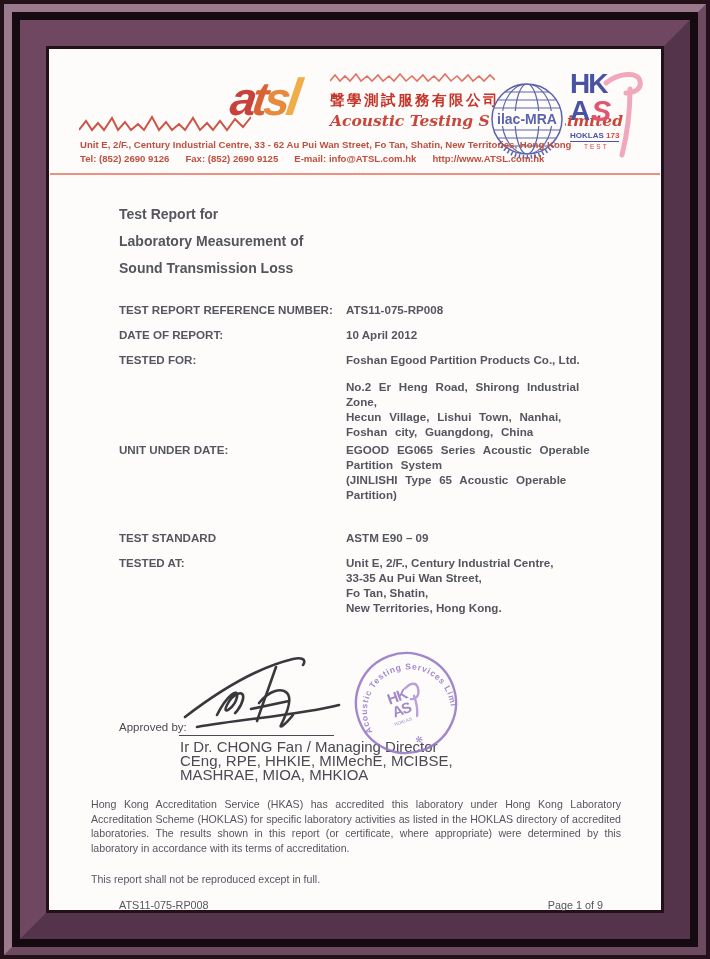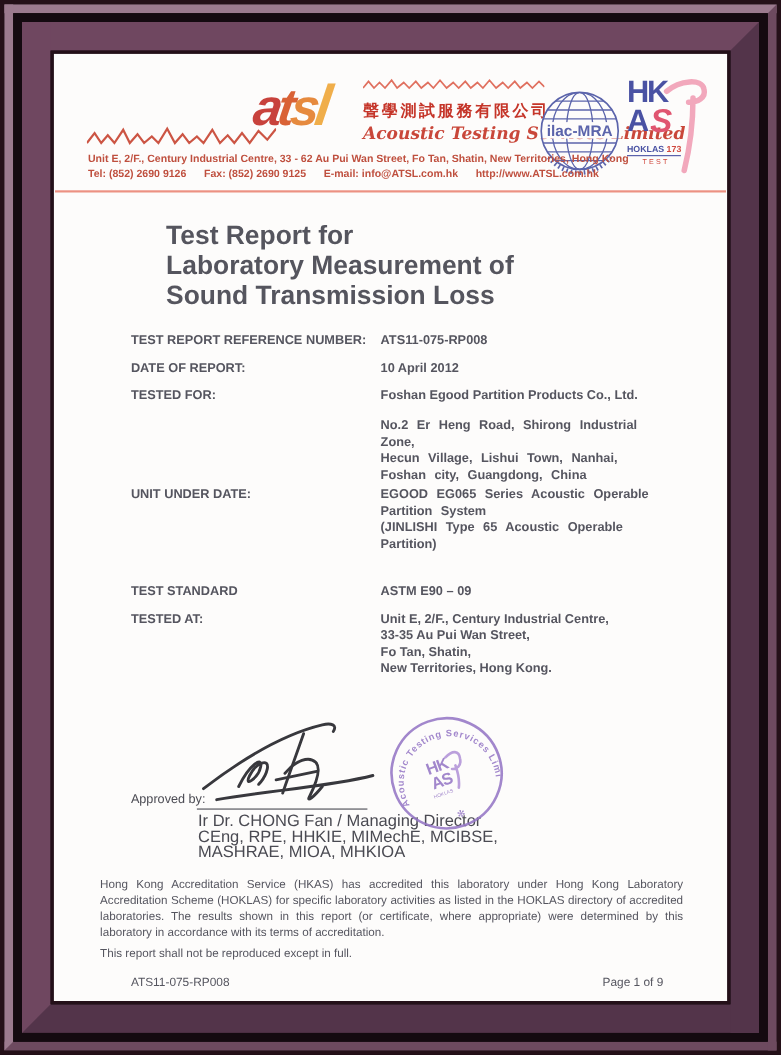--- a/index.html
+++ b/index.html
@@ -43,41 +43,41 @@
   .hkas-test{font-size:6.5px;color:#d0493f;letter-spacing:2px;margin-left:14px;margin-top:1px;}
   .addr-line{position:absolute;left:31px;top:90px;color:#bf4f3e;font-weight:bold;
     font-size:9.6px;white-space:nowrap;}
   .contact-line{position:absolute;left:31px;top:104px;color:#bf4f3e;font-weight:bold;
     font-size:9.6px;white-space:nowrap;}
   .contact-line span{margin-right:16px;}
   .red-rule{height:2px;background:#ec9182;margin:0 1px;}
 
   
   .content{padding:26px 58px 0 70px;color:#55555f;}
-  .title{font-size:24px;font-weight:bold;line-height:27px;color:#55555e;margin-left:32px;}
+  .title{font-size:14px;font-weight:bold;line-height:27px;color:#55555e;}
   .rows{margin-top:20px;}
   .row{display:flex;font-size:11.6px;font-weight:bold;line-height:15px;}
   .row .lbl{width:227px;flex:none;}
   .row .val{flex:1;white-space:pre-line;}
   .wide .val{word-spacing:4.5px;}
   .mb10{margin-bottom:10px;}.mb12{margin-bottom:12px;}.mb3{margin-bottom:3px;}
   .mb28{margin-bottom:28px;}
 
   
   .approval{position:relative;height:140px;margin-top:36px;font-weight:normal;}
   .approved-lbl{position:absolute;left:0;top:70px;font-size:11.5px;color:#4a4a52;}
   .sig{position:absolute;left:62px;top:2px;}
   .sig-line{position:absolute;left:60px;top:84px;width:155px;border-top:1.5px solid #4a4a52;}
   .approver{position:absolute;left:61px;top:89px;font-size:15px;line-height:14px;color:#4a4a52;}
   .stamp{position:absolute;left:233px;top:-2px;transform:rotate(-20deg);opacity:0.88;}
 
   
   .footer-wrap{padding:0 40px 0 42px;margin-top:6px;color:#55555f;}
   .accred{font-size:10.6px;line-height:14.5px;text-align:justify;}
-  .note{font-size:10.6px;margin-top:6px;}
+  .note{font-size:10.6px;margin-top:18px;}
   .refline{display:flex;justify-content:space-between;margin-top:14px;
     padding:0 18px 0 28px;font-size:10.8px;}
 </style>
 </head>
 <body>
 
 <div class="frame-outer">
 <div class="frame-light">
 <div class="frame-dark">
 <div class="frame-main">

